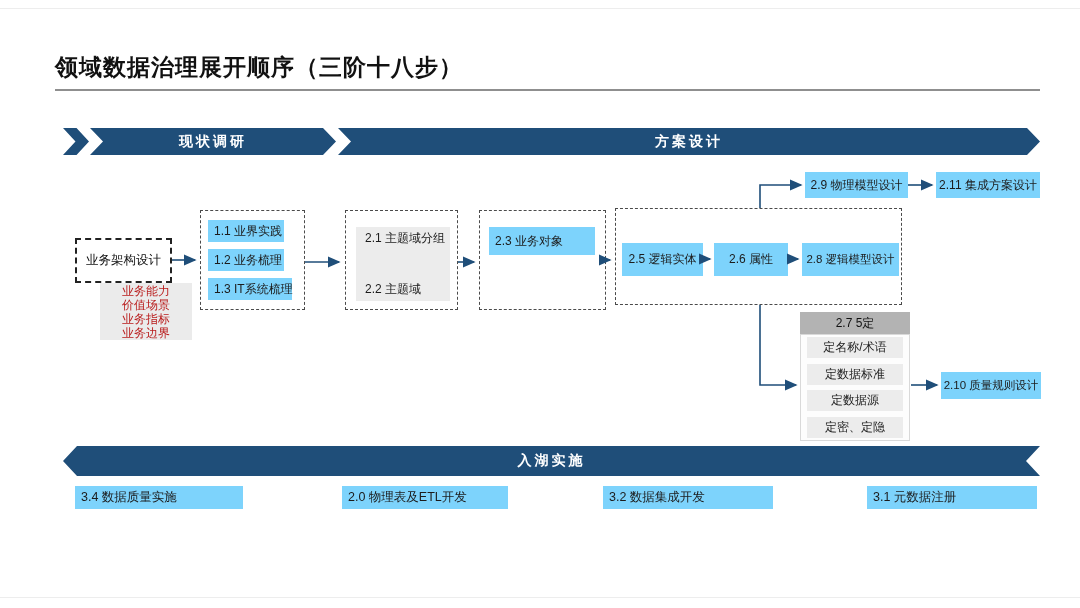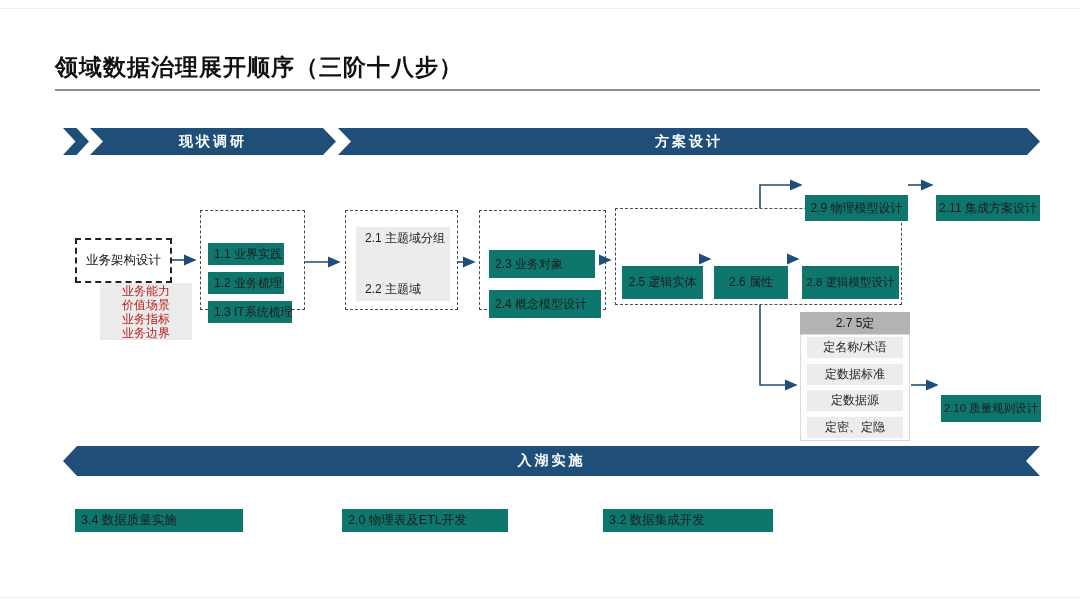--- a/index.html
+++ b/index.html
@@ -20,21 +20,21 @@
   .banner.bottom { left:63px; top:446px; width:977px; height:30px;
              clip-path:polygon(0 50%, 14px 0, 100% 0, calc(100% - 14px) 50%, 100% 100%, 14px 100%); }
 
   
   .group { position:absolute; border:1.5px dashed #4a4a4a; background:transparent; }
   .arch-box { position:absolute; left:75px; top:238px; width:97px; height:45px; border:2px dashed #222;
               display:flex; align-items:center; justify-content:center; font-size:12.5px; color:#111; white-space:nowrap; }
   .arch-details { position:absolute; left:100px; top:283px; width:92px; height:57px; background:#ebebeb;
               display:flex; flex-direction:column; align-items:center; justify-content:center; font-size:12px; line-height:14px; color:#b91c1c; }
 
-  .strip { position:absolute; background:#0f766e; color:#1c1c1c; font-size:12px; display:flex; align-items:center; white-space:nowrap;margin-top:23px; }
+  .strip { position:absolute; background:#7dd3fc; color:#1c1c1c; font-size:12px; display:flex; align-items:center; white-space:nowrap; }
   .strip.pad { padding-left:6px; }
   .strip.center { justify-content:center; }
 
   .twoline-box { position:absolute; left:356px; top:227px; width:94px; height:74px; background:#ececec;
                  display:flex; flex-direction:column; justify-content:space-around; padding-left:9px;
                  font-size:12px; color:#1c1c1c; white-space:nowrap;gap:28px; }
 
   .fived-header { position:absolute; left:800px; top:312px; width:110px; height:22px; background:#b3b3b3;
                   display:flex; align-items:center; justify-content:center; font-size:12px; color:#111; }
   .fived-body { position:absolute; left:800px; top:334px; width:110px; height:107px; background:#fdfdfd; border:1px solid #d9d9d9;
@@ -72,21 +72,20 @@
   <div class="strip pad" style="left:208px; top:278px; width:84px; height:22px;">1.3 IT系统梳理</div>
 
   <div class="group" style="left:345px; top:210px; width:113px; height:100px;"></div>
   <div class="twoline-box">
     <div>2.1 主题域分组</div>
     <div>2.2 主题域</div>
   </div>
 
   <div class="group" style="left:479px; top:210px; width:127px; height:100px;"></div>
   <div class="strip pad" style="left:489px; top:227px; width:106px; height:28px;">2.3 业务对象</div>
-  <div class="strip pad" style="left:489px; top:267px; width:112px; height:28px;">2.4 概念模型设计</div>
 
   <div class="group" style="left:615px; top:208px; width:287px; height:97px;"></div>
   <div class="strip center" style="left:622px; top:243px; width:81px; height:33px;">2.5 逻辑实体</div>
   <div class="strip center" style="left:714px; top:243px; width:74px; height:33px;">2.6 属性</div>
   <div class="strip center" style="left:802px; top:243px; width:97px; height:33px; font-size:11.5px;">2.8 逻辑模型设计</div>
 
   <div class="strip center" style="left:805px; top:172px; width:103px; height:26px;">2.9 物理模型设计</div>
   <div class="strip center" style="left:936px; top:172px; width:104px; height:26px;">2.11 集成方案设计</div>
 
   <div class="fived-header">2.7 5定</div>
@@ -97,20 +96,21 @@
     <div class="fived-item">定密、定隐</div>
   </div>
 
   <div class="strip center" style="left:941px; top:372px; width:100px; height:27px; font-size:11.5px;">2.10 质量规则设计</div>
 
   <div class="banner bottom">入湖实施</div>
 
   <div class="strip pad" style="left:75px;  top:486px; width:168px; height:23px; font-size:12.5px;">3.4 数据质量实施</div>
   <div class="strip pad" style="left:342px; top:486px; width:166px; height:23px; font-size:12.5px;">2.0 物理表及ETL开发</div>
   <div class="strip pad" style="left:603px; top:486px; width:170px; height:23px; font-size:12.5px;">3.2 数据集成开发</div>
+  <div class="strip pad" style="left:867px; top:486px; width:170px; height:23px; font-size:12.5px;">3.1 元数据注册</div>
 
   <svg class="connectors" viewBox="0 0 1080 608" xmlns="http://www.w3.org/2000/svg">
     <defs>
       <marker id="arr" markerWidth="9" markerHeight="8" refX="7" refY="3.5" orient="auto">
         <path d="M0,0 L8,3.5 L0,7 Z" fill="#1f4e79"></path>
       </marker>
     </defs>
     <g stroke="#1f4e79" stroke-width="1.6" fill="none">
       <path d="M172,260 H195" marker-end="url(#arr)"></path>
       <path d="M305,262 H339" marker-end="url(#arr)"></path>

